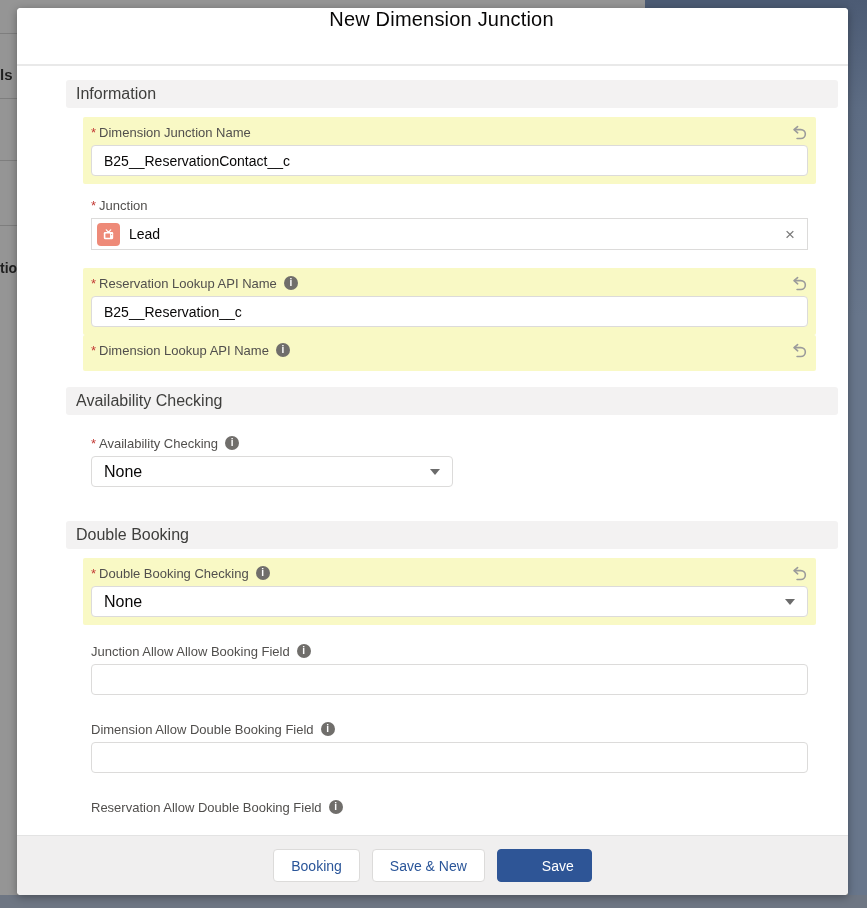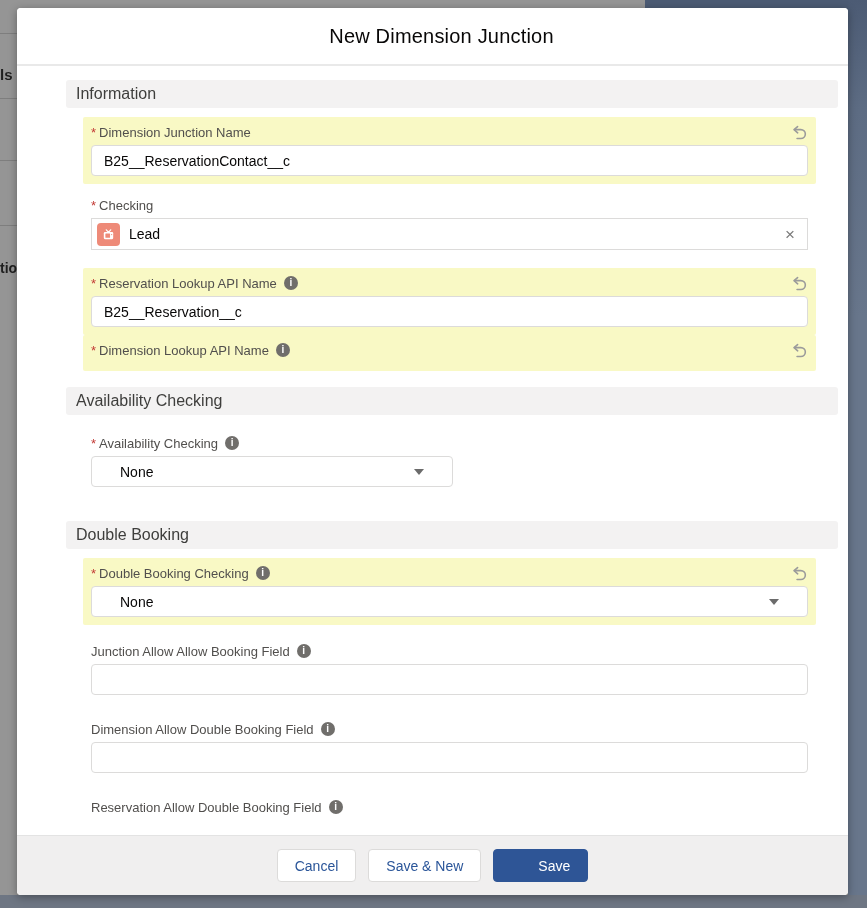--- a/index.html
+++ b/index.html
@@ -11,21 +11,21 @@
   .bg-rightcol { position:absolute; top:0; right:0; width:19px; height:100%;
     background:linear-gradient(180deg,#4c5b74 0%,#5d6c83 12%,#68768b 35%,#68768b 100%); }
   .bg-bottomstrip { position:absolute; left:0; right:0; bottom:0; height:13px; background:#6e7683; }
   .bg-line { position:absolute; left:0; width:17px; height:1px; background:#7e7e7e; }
   .bg-snippet { position:absolute; left:0; color:#1f1f1f; font-weight:bold; font-size:15px; }
 
   
   .modal { position:absolute; left:17px; top:8px; width:831px; height:887px;
     background:#fff; border-radius:4px; box-shadow:0 2px 8px rgba(0,0,0,.35);
     display:flex; flex-direction:column; z-index:5; }
-  .modal-header { height:58px; flex:0 0 auto; display:flex; align-items:center; justify-content:center;
+  .modal-header { height:58px; flex:0 0 auto; display:flex; align-items:flex-start; justify-content:center;
     border-bottom:2px solid #e9e9e9; border-radius:4px 4px 0 0; background:#fff;padding-left:18px; }
   .modal-title { font-size:20px; font-weight:300; color:#080707; letter-spacing:.2px; }
   .modal-body { flex:1 1 auto; overflow:hidden; padding:14px 10px 0 16px; background:#fff;margin-left:33px; }
 
   .section-bar { background:#f3f2f2; border-radius:3px; height:28px; line-height:28px;
     padding-left:10px; font-size:16px; color:#3e3e3c; margin-bottom:9px; }
   .section-gap { height:16px; }
 
   .field-row { margin:0 22px 0 17px; }
   .field-block { padding:5px 8px 8px 8px; border-radius:2px; }
@@ -43,21 +43,21 @@
     font-family:"Liberation Sans", sans-serif; outline:none; }
 
   .combobox { display:flex; align-items:center; height:32px; border:1px solid #dcdbda;
     border-radius:0; background:#fff; padding:0 10px 0 5px; cursor:pointer; }
   .lead-icon { width:23px; height:23px; border-radius:4px; background:#ee8a78;
     display:flex; align-items:center; justify-content:center; flex:0 0 auto; }
   .combobox-text { margin-left:9px; font-size:14px; color:#080707; flex:1 1 auto; }
   .clear-icon { color:#7a7a7a; font-size:17px; line-height:1; padding:0 2px; cursor:pointer; }
 
   .dropdown { display:flex; align-items:center; height:31px; border:1px solid #dcdbda;
-    border-radius:4px; background:#fff; padding:0 28px; cursor:pointer; font-size:14px; color:#080707; }
+    border-radius:4px; background:#fff; padding:0 12px; cursor:pointer; font-size:16px; color:#080707; }
   .dropdown .dd-text { flex:1 1 auto; }
   .dd-arrow { width:0; height:0; border-left:5px solid transparent; border-right:5px solid transparent;
     border-top:6px solid #6b6b6b; flex:0 0 auto; }
   .dropdown.narrow { width:362px; }
 
   .plain-field { margin-top:11px; }
 
   .modal-footer { flex:0 0 auto; height:60px; background:#f0efef; border-top:1px solid #e3e3e3;
     border-radius:0 0 4px 4px; display:flex; align-items:center; justify-content:center; gap:12px; }
   .btn { height:33px; border-radius:4px; font-size:14px; padding:0 17px; cursor:pointer;
@@ -101,21 +101,21 @@
           </svg>
         </div>
         <input class="text-input" type="text" value="B25__ReservationContact__c" style="">
       </div>
     </div>
 
     <div class="field-row" style="margin-top:6px">
       <div class="field-block">
         <div class="label-row">
           <span class="req">*</span>
-          <span>Checking</span>
+          <span>Junction</span>
         </div>
         <div class="combobox">
           <span class="lead-icon">
             <svg width="15" height="15" viewBox="0 0 24 24">
               <path d="M8.5 4.5 L12 8.5 L15.5 4.5" stroke="#fff" stroke-width="2" fill="none" stroke-linecap="round"></path>
               <rect x="4.5" y="8" width="15" height="11.5" rx="1.8" fill="#fff"></rect>
               <rect x="7" y="10.5" width="7.5" height="6.5" rx="0.8" fill="#ee8a78"></rect>
               <circle cx="17" cy="12" r="1" fill="#ee8a78"></circle>
             </svg>
           </span>
@@ -211,18 +211,18 @@
           <span>Reservation Allow Double Booking Field</span>
           <span class="info-icon">i</span>
         </div>
 
       </div>
     </div>
 
   </div>
 
   <div class="modal-footer">
-    <button class="btn btn-neutral">Cancel</button>
+    <button class="btn btn-neutral">Booking</button>
     <button class="btn btn-neutral">Save &amp; New</button>
     <button class="btn btn-brand">Save</button>
   </div>
 
 </div>
 
 </body></html>

